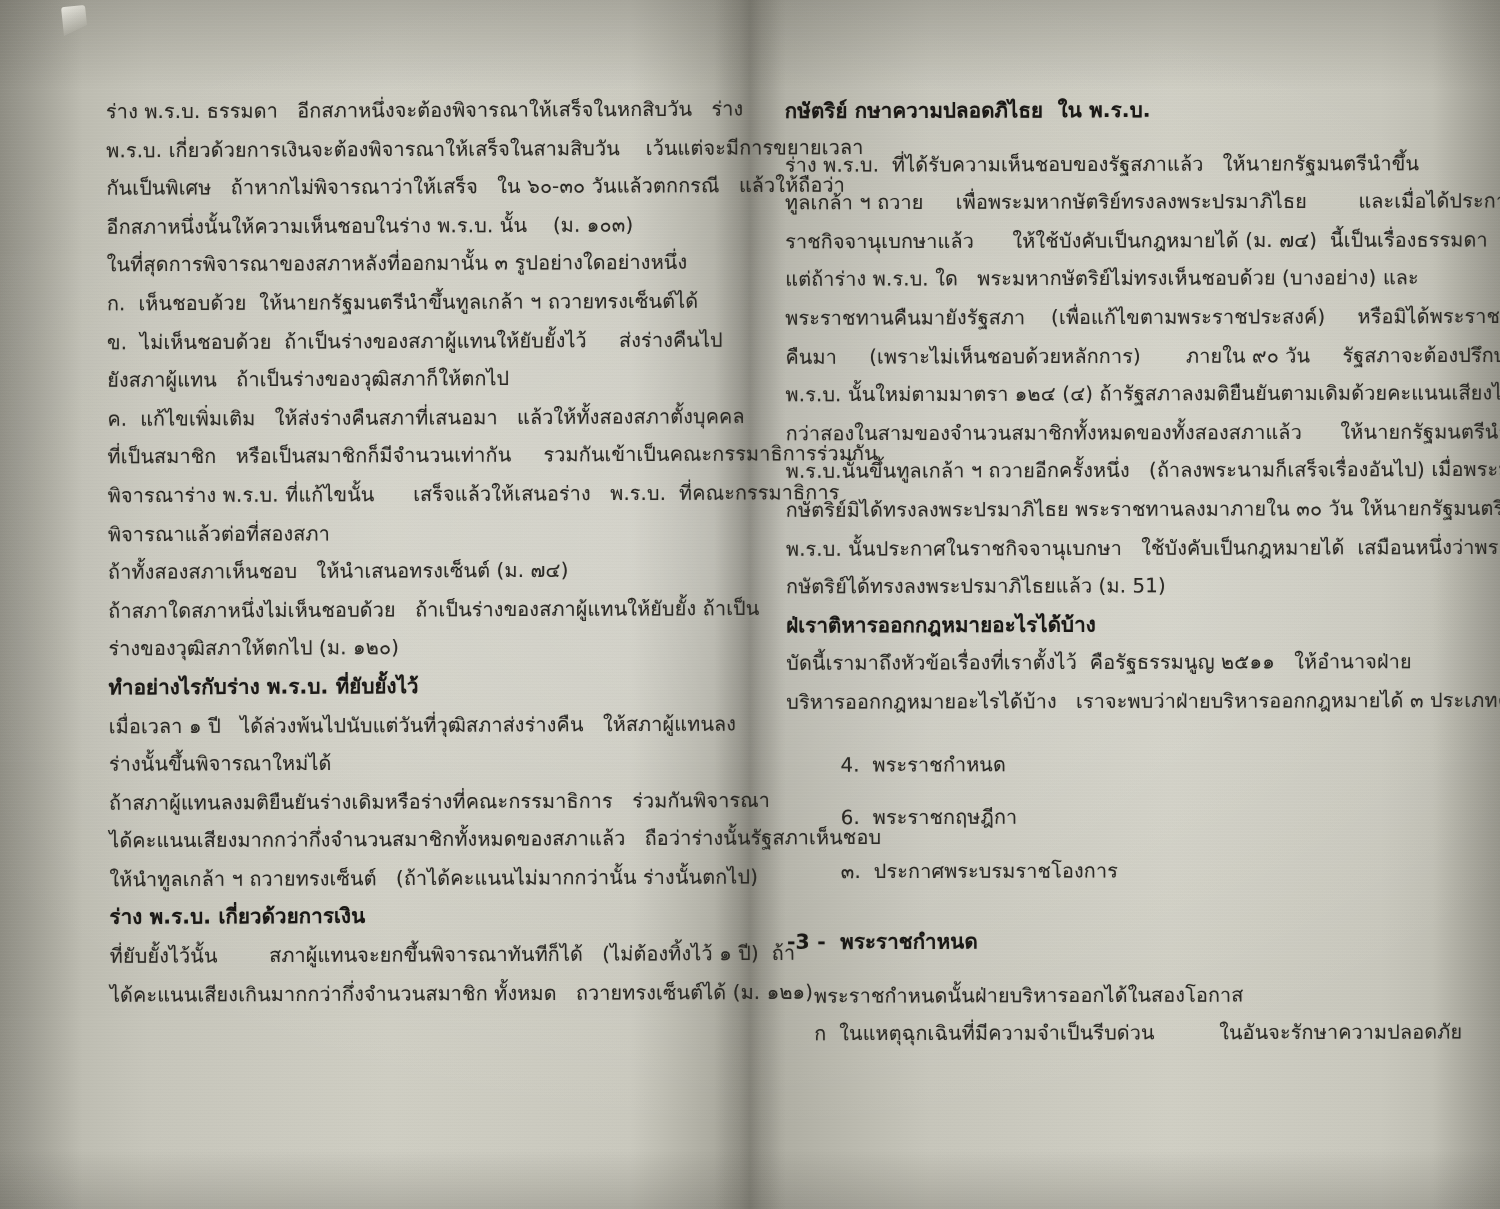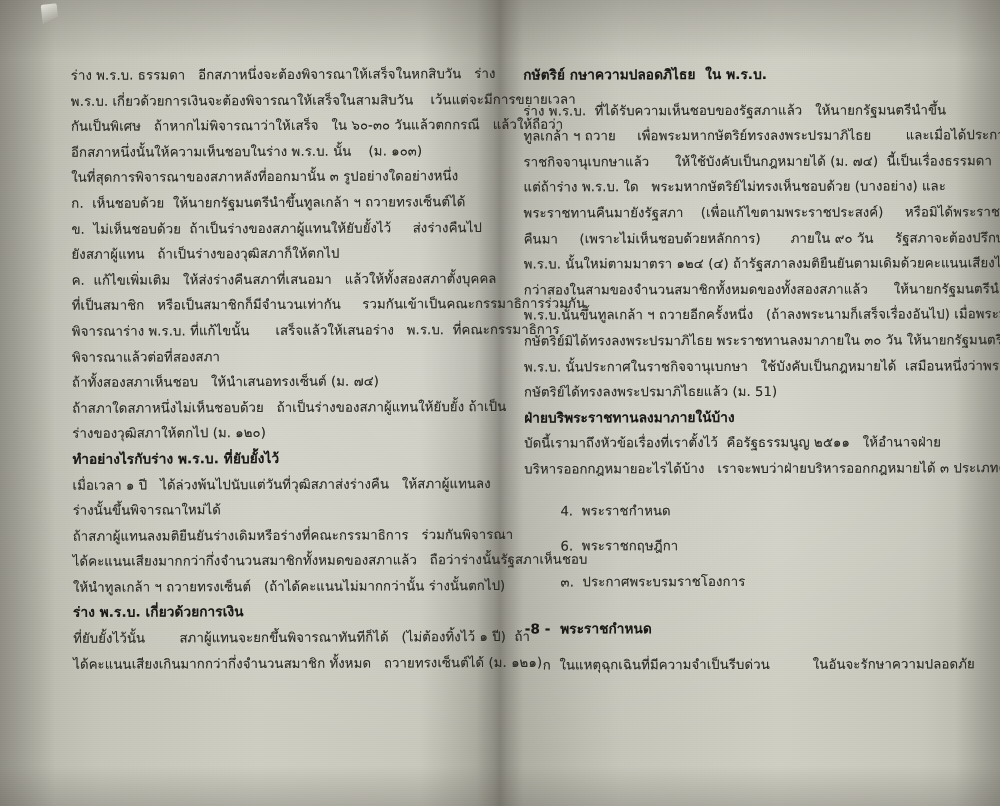--- a/index.html
+++ b/index.html
@@ -168,30 +168,31 @@
     <div class="line"></div>
     <div class="line justified">แต่ถ้าร่าง พ.ร.บ. ใด   พระมหากษัตริย์ไม่ทรงเห็นชอบด้วย (บางอย่าง) และ</div>
     <div class="line justified">พระราชทานคืนมายังรัฐสภา    (เพื่อแก้ไขตามพระราชประสงค์)     หรือมิได้พระราชทาน</div>
     <div class="line justified">คืนมา     (เพราะไม่เห็นชอบด้วยหลักการ)       ภายใน ๙๐ วัน     รัฐสภาจะต้องปรึกษาร่าง</div>
     <div class="line justified">พ.ร.บ. นั้นใหม่ตามมาตรา ๑๒๔ (๔) ถ้ารัฐสภาลงมติยืนยันตามเดิมด้วยคะแนนเสียงไม่ต่ำ</div>
     <div class="line justified">กว่าสองในสามของจำนวนสมาชิกทั้งหมดของทั้งสองสภาแล้ว      ให้นายกรัฐมนตรีนำร่าง</div>
     <div class="line justified">พ.ร.บ.นั้นขึ้นทูลเกล้า ฯ ถวายอีกครั้งหนึ่ง   (ถ้าลงพระนามก็เสร็จเรื่องอันไป) เมื่อพระมหา</div>
     <div class="line justified">กษัตริย์มิได้ทรงลงพระปรมาภิไธย พระราชทานลงมาภายใน ๓๐ วัน ให้นายกรัฐมนตรีนำ</div>
     <div class="line justified">พ.ร.บ. นั้นประกาศในราชกิจจานุเบกษา   ใช้บังคับเป็นกฎหมายได้  เสมือนหนึ่งว่าพระมหา</div>
     <div class="line justified">กษัตริย์ได้ทรงลงพระปรมาภิไธยแล้ว (ม. 51)</div>
-    <div class="line heading">ฝ่ายบริพระราชทานลงมาภายใน้บ้าง</div>
+    <div class="line heading">ฝ่เราติหารออกกฎหมายอะไรได้บ้าง</div>
     <div class="line justified">บัดนี้เรามาถึงหัวข้อเรื่องที่เราตั้งไว้  คือรัฐธรรมนูญ ๒๕๑๑   ให้อำนาจฝ่าย</div>
     <div class="line justified">บริหารออกกฎหมายอะไรได้บ้าง   เราจะพบว่าฝ่ายบริหารออกกฎหมายได้ ๓ ประเภทคือ</div>
     <div class="gap-m"></div>
     <div class="line" style="padding-left:36px">4.  พระราชกำหนด</div>
     <div class="gap-s"></div>
     <div class="line" style="padding-left:36px">6.  พระราชกฤษฎีกา</div>
     <div class="gap-s"></div>
     <div class="line" style="padding-left:36px">๓.  ประกาศพระบรมราชโองการ</div>
     <div class="gap-l"></div>
-    <div class="line heading">-8 -  พระราชกำหนด</div>
+    <div class="line heading">-3 -  พระราชกำหนด</div>
     <div class="gap-s"></div>
+    <div class="line justified" style="padding-left:18px">พระราชกำหนดนั้นฝ่ายบริหารออกได้ในสองโอกาส</div>
     <div class="line"></div>
     <div class="line justified" style="padding-left:18px">ก  ในแหตุฉุกเฉินที่มีความจำเป็นรีบด่วน          ในอันจะรักษาความปลอดภัย</div>
   </div>
 
   <div id="grain"></div>
 </div>
 
 </body></html>

